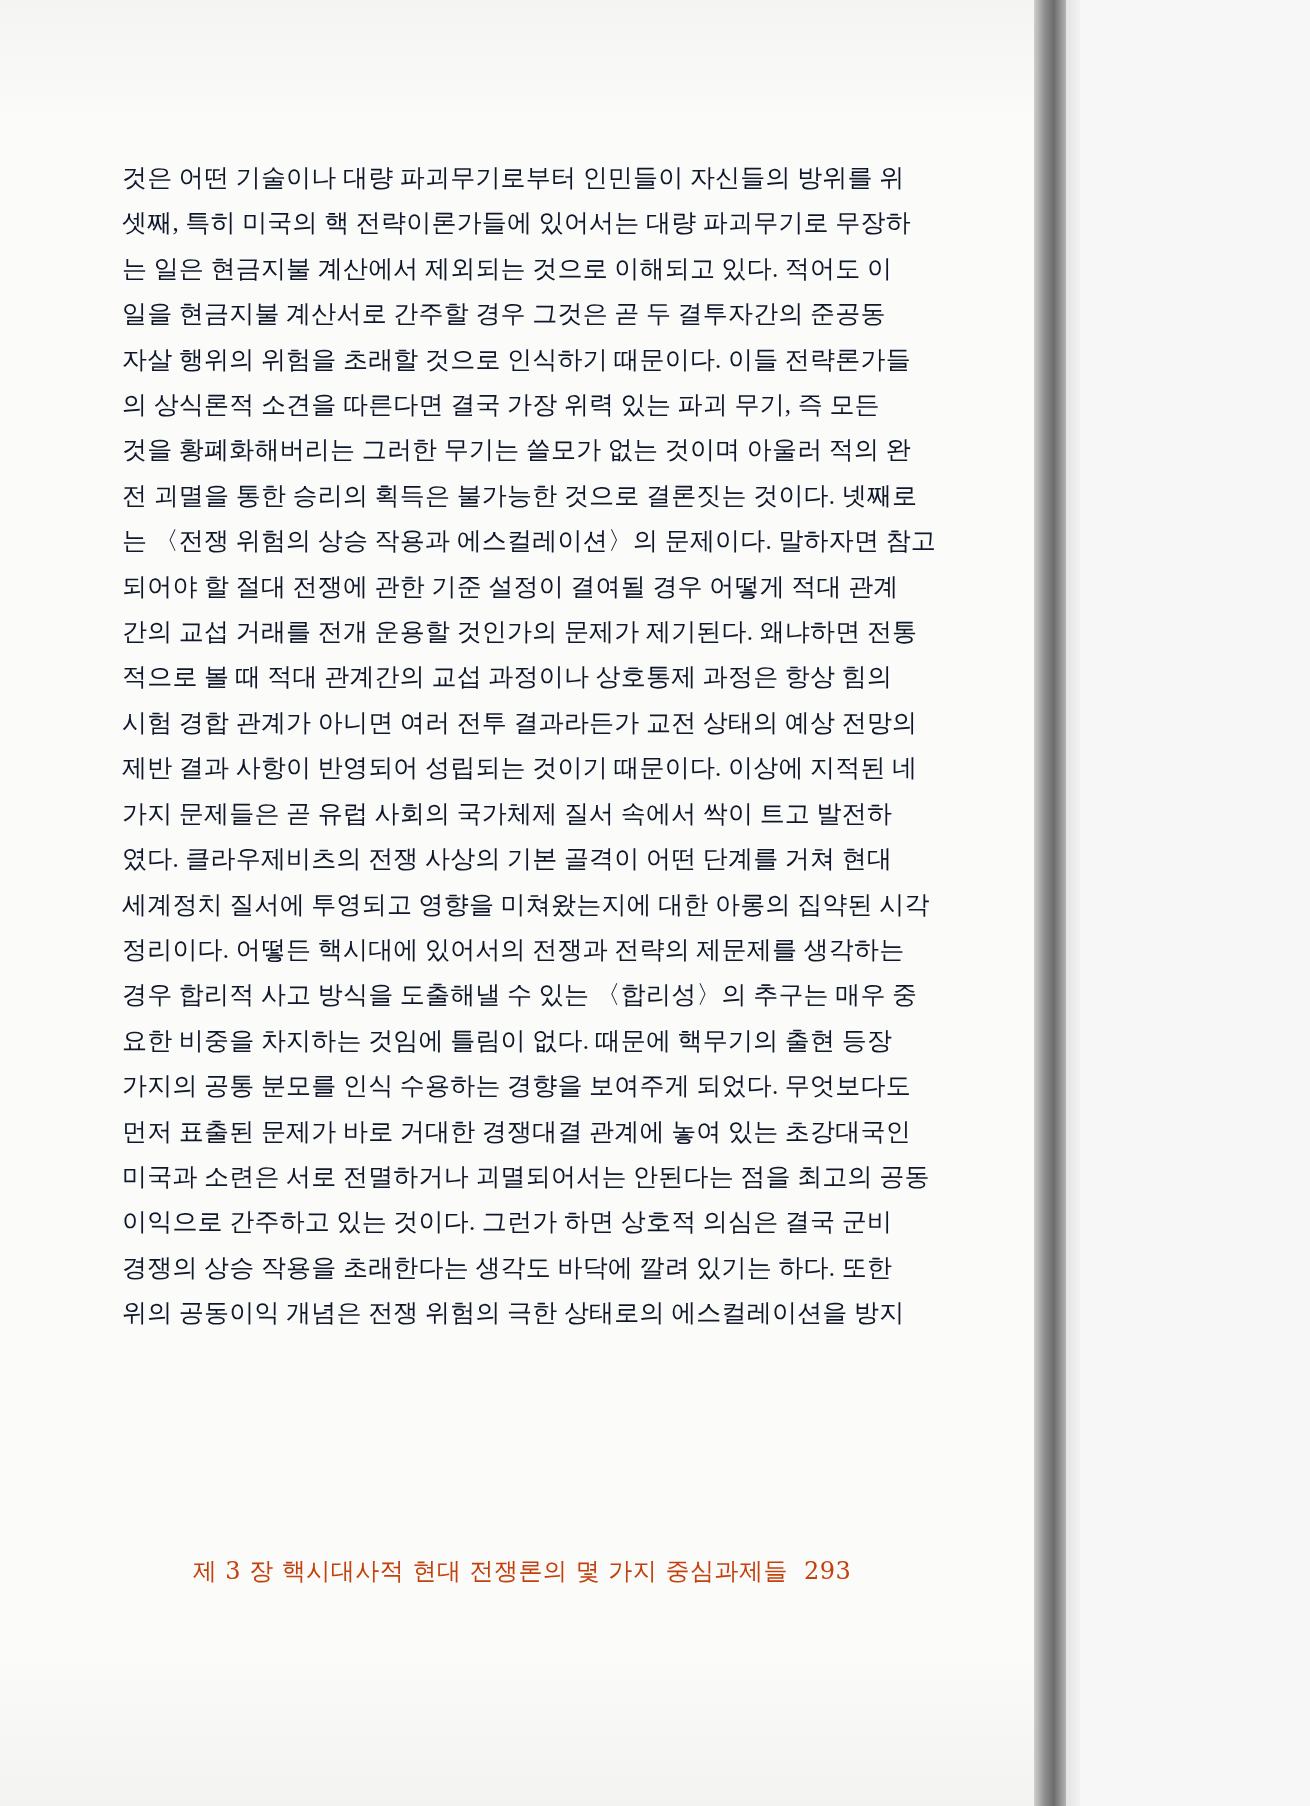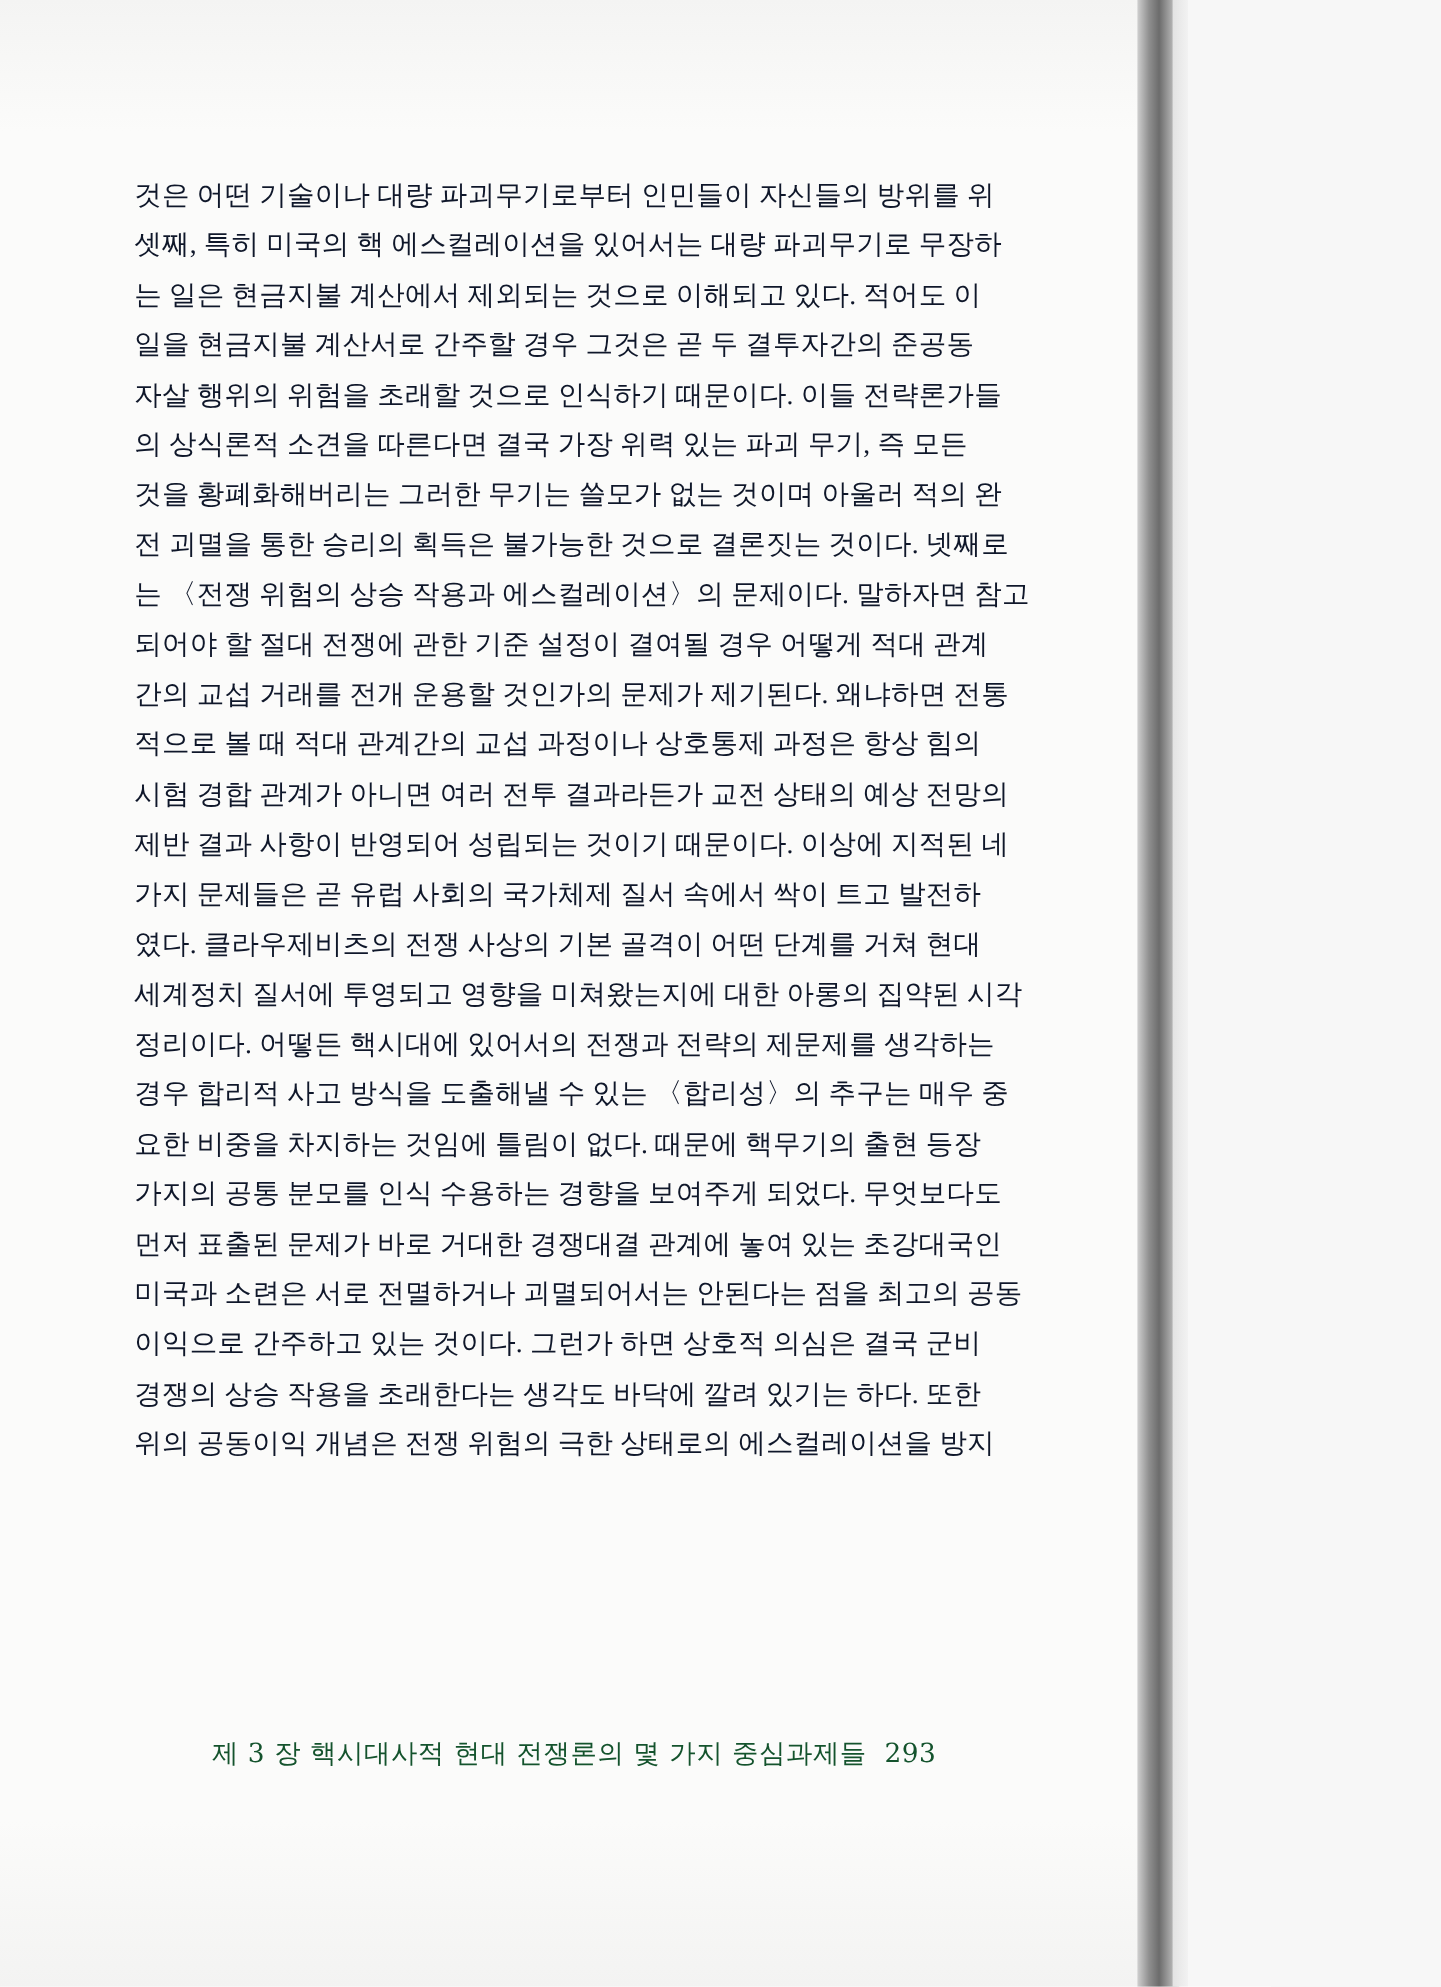--- a/index.html
+++ b/index.html
@@ -96,43 +96,42 @@
   }
 
   
   .page-footer {
     position: absolute;
     left: 122px;
     top: 1555px;
     width: 800px;
     text-align: center;
     font-size: 24px;
-    color: #14532d;
+    color: #c2410c;
     font-family: "DejaVu Serif", "Liberation Serif", serif;
     letter-spacing: 0.5px;
-    margin-top: 23px;
   }
   .page-footer .chapter-label { }
   .page-footer .folio {
     margin-left: 16px;
     font-size: 24px;
   }
 </style>
 </head>
 <body>
 
 <div class="scan-area">
 
   <div class="page-sheet">
     <div class="sheet-texture-top"></div>
     <div class="sheet-texture-bottom"></div>
 
     <div class="text-block">
       <div class="body-line">것은 어떤 기술이나 대량 파괴무기로부터 인민들이 자신들의 방위를 위</div>
-      <div class="body-line">셋째, 특히 미국의 핵 에스컬레이션을 있어서는 대량 파괴무기로 무장하</div>
+      <div class="body-line">셋째, 특히 미국의 핵 전략이론가들에 있어서는 대량 파괴무기로 무장하</div>
       <div class="body-line">는 일은 현금지불 계산에서 제외되는 것으로 이해되고 있다. 적어도 이</div>
       <div class="body-line">일을 현금지불 계산서로 간주할 경우 그것은 곧 두 결투자간의 준공동</div>
       <div class="body-line">자살 행위의 위험을 초래할 것으로 인식하기 때문이다. 이들 전략론가들</div>
       <div class="body-line">의 상식론적 소견을 따른다면 결국 가장 위력 있는 파괴 무기, 즉 모든</div>
       <div class="body-line">것을 황폐화해버리는 그러한 무기는 쓸모가 없는 것이며 아울러 적의 완</div>
       <div class="body-line">전 괴멸을 통한 승리의 획득은 불가능한 것으로 결론짓는 것이다. 넷째로</div>
       <div class="body-line">는 〈전쟁 위험의 상승 작용과 에스컬레이션〉의 문제이다. 말하자면 참고</div>
       <div class="body-line">되어야 할 절대 전쟁에 관한 기준 설정이 결여될 경우 어떻게 적대 관계</div>
       <div class="body-line">간의 교섭 거래를 전개 운용할 것인가의 문제가 제기된다. 왜냐하면 전통</div>
       <div class="body-line">적으로 볼 때 적대 관계간의 교섭 과정이나 상호통제 과정은 항상 힘의</div>

